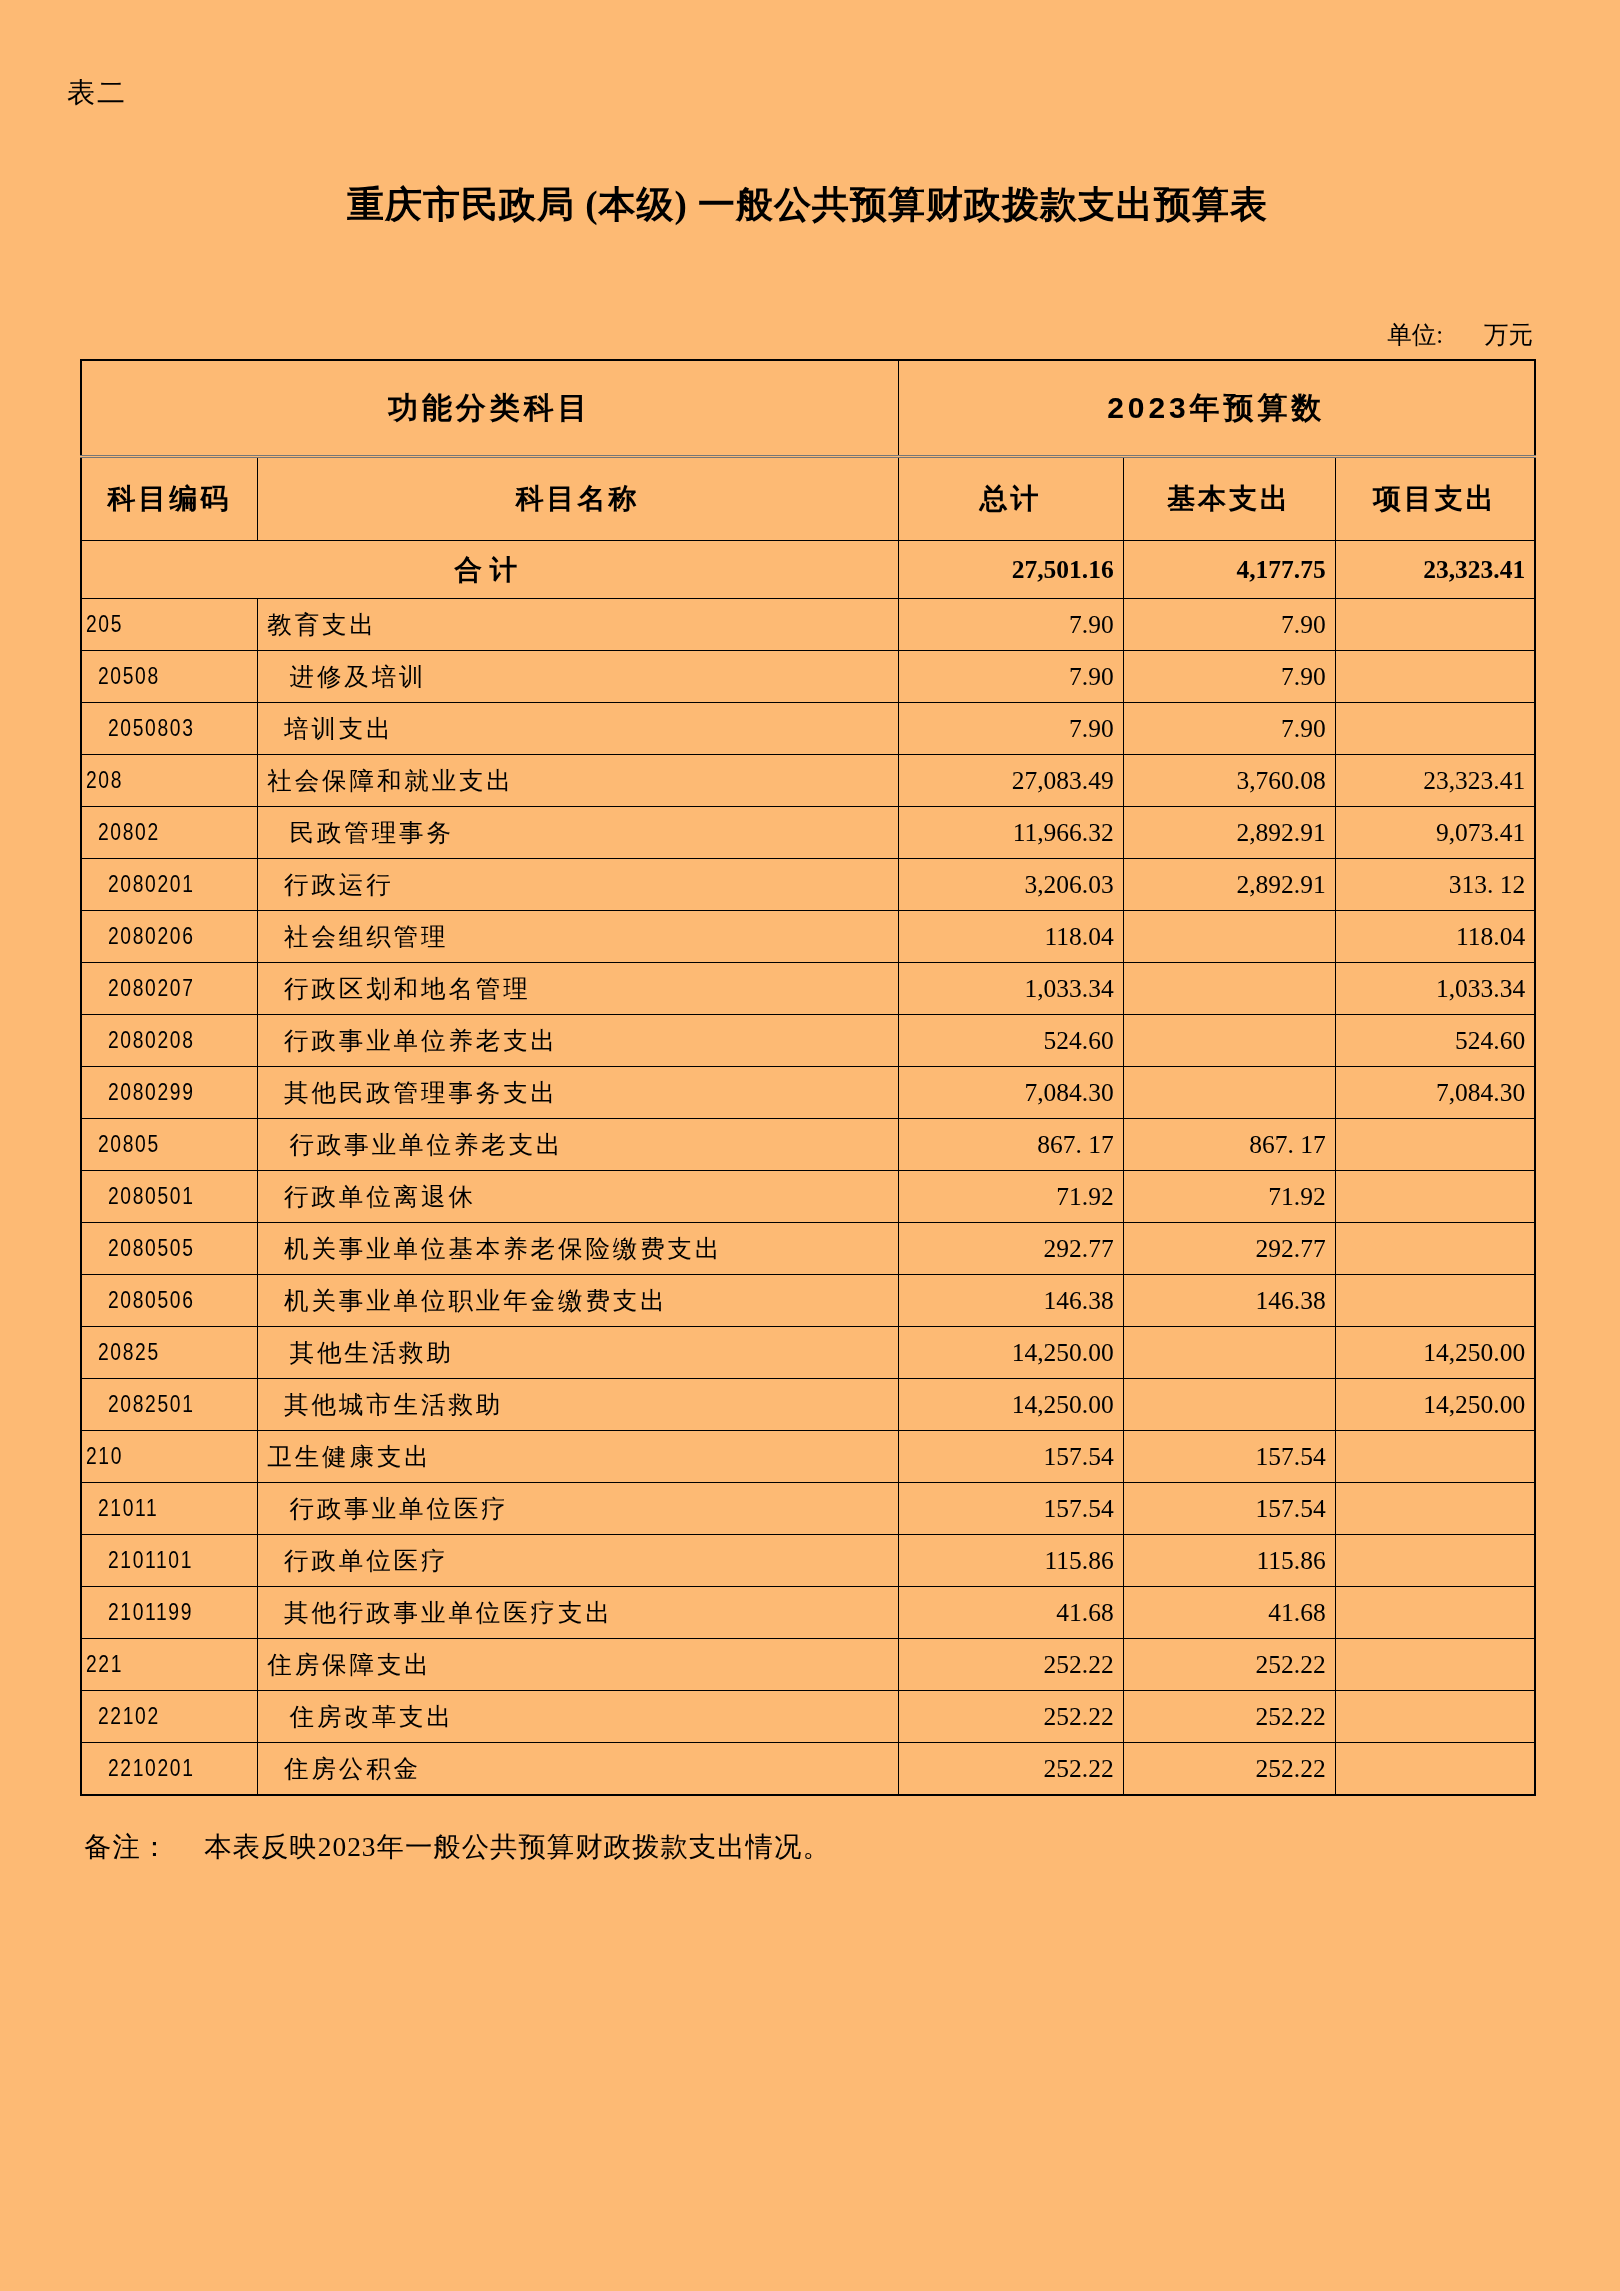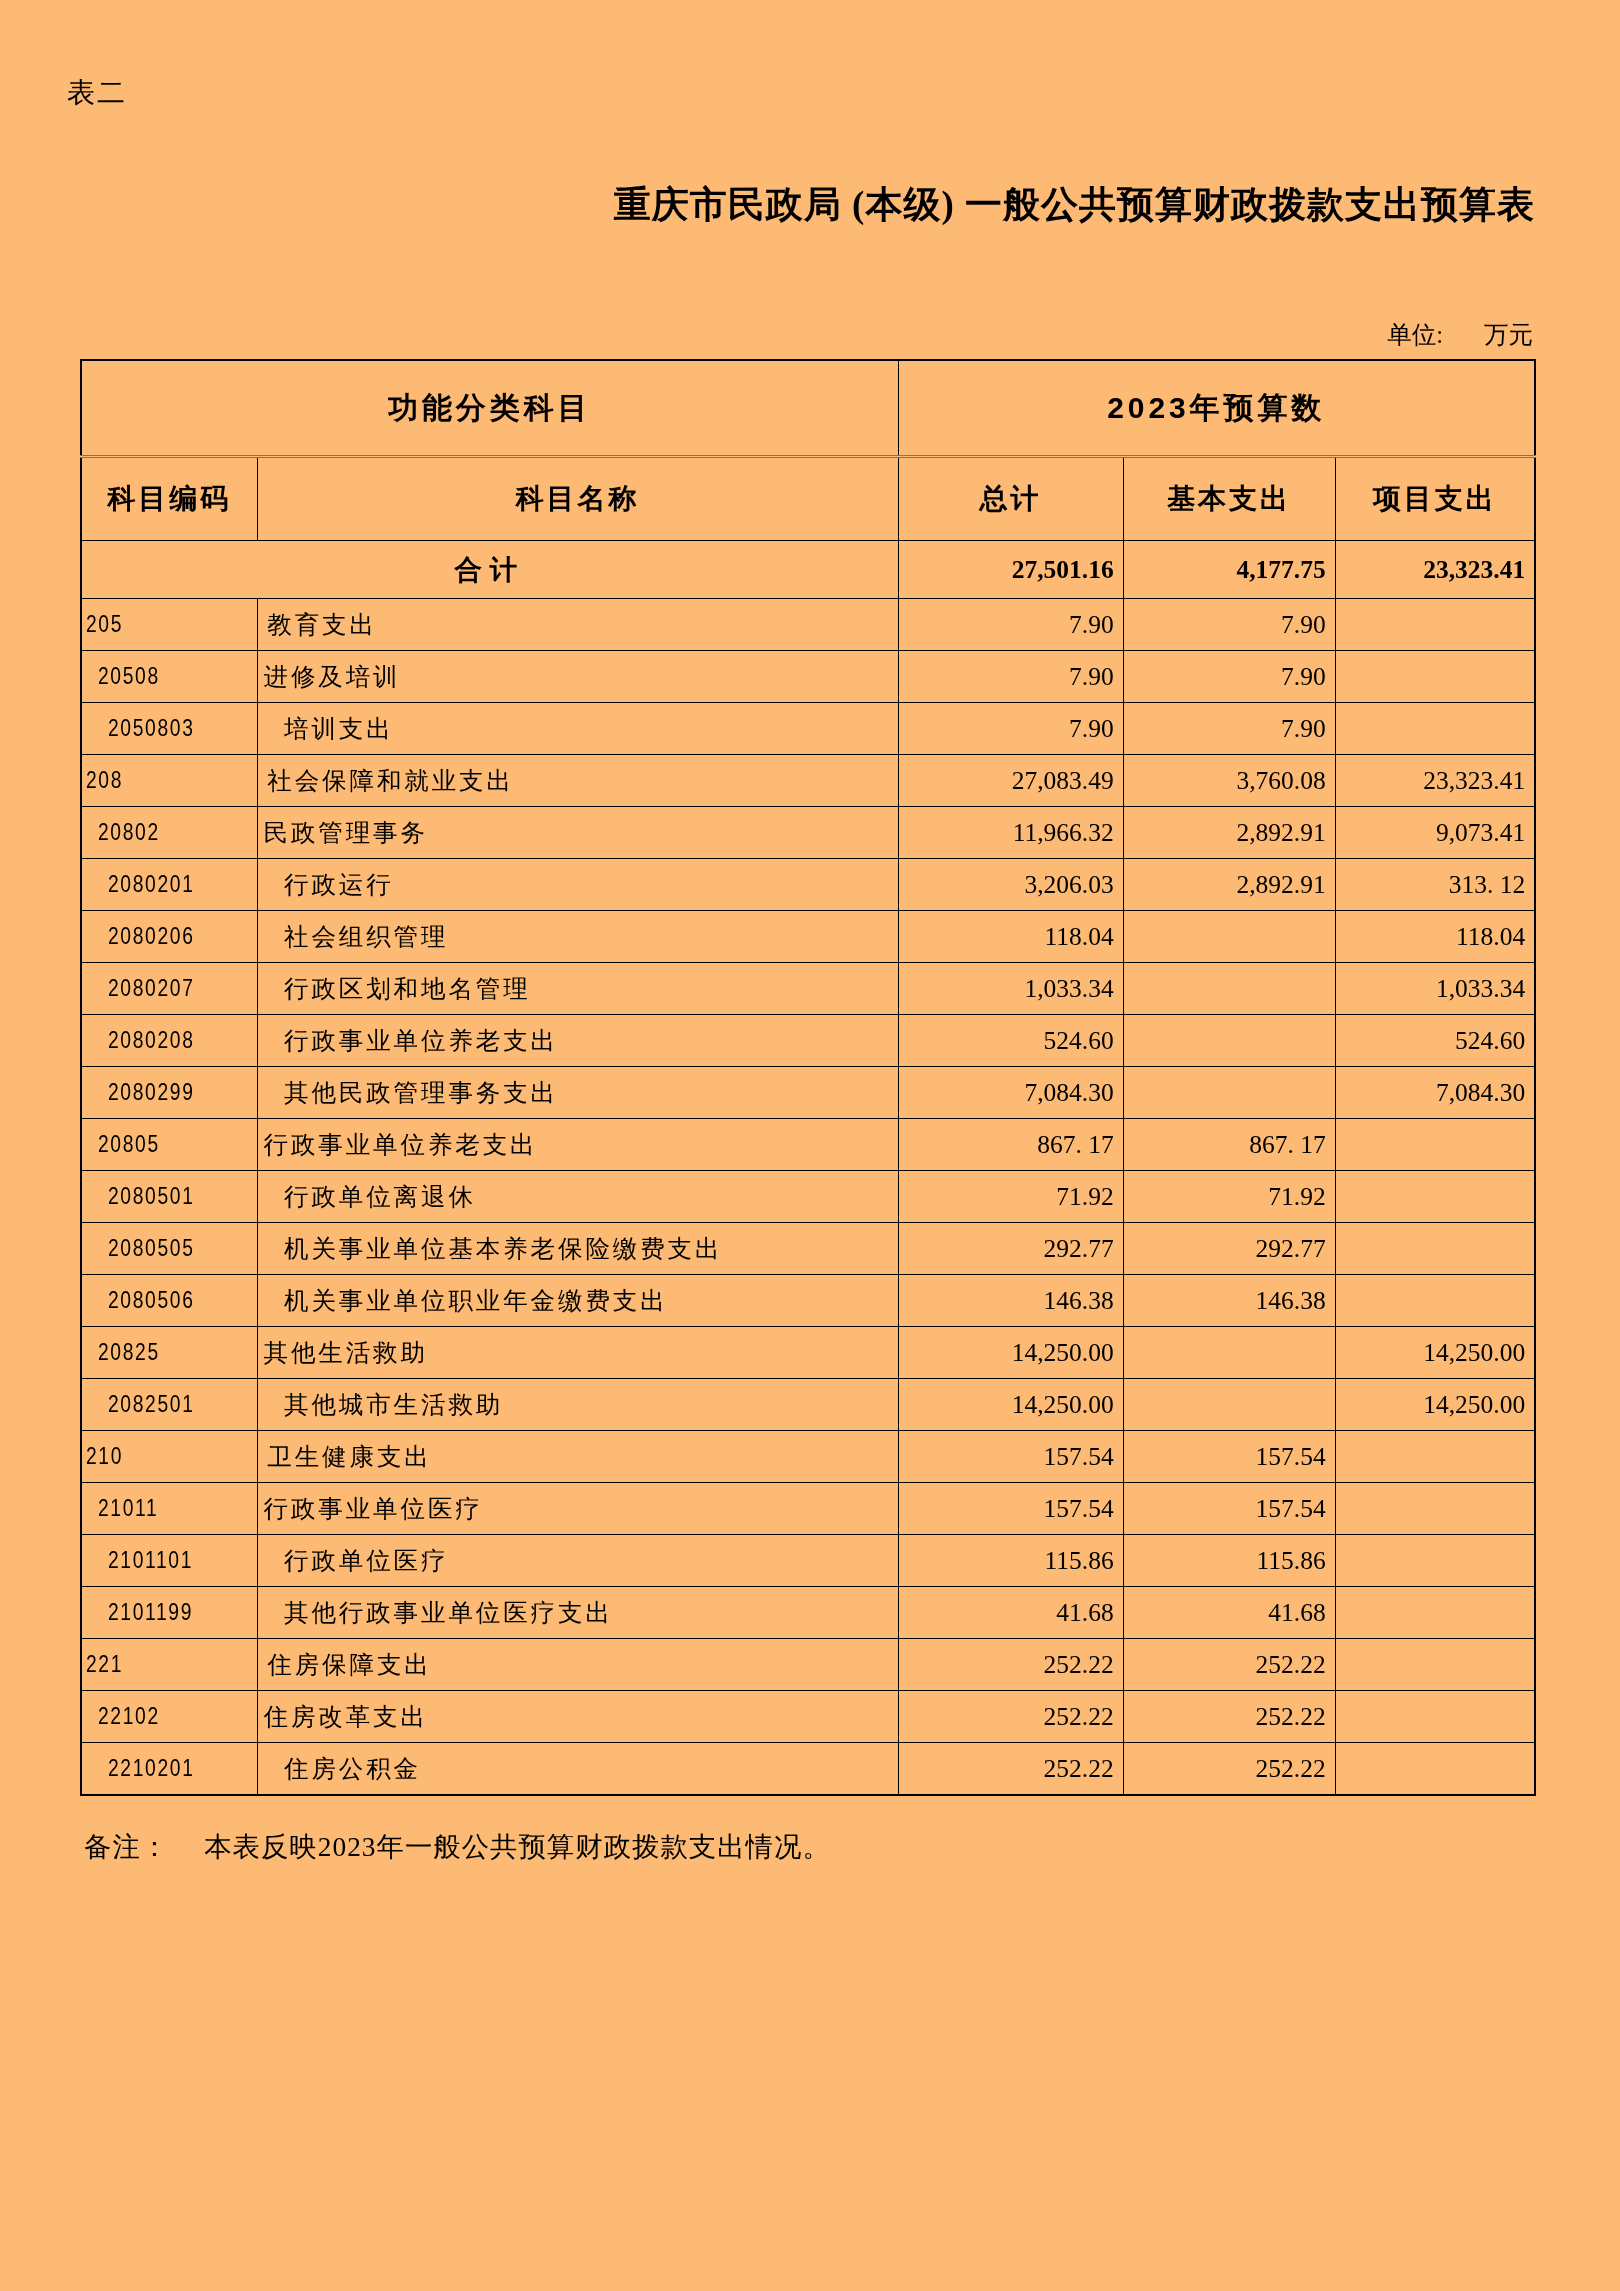--- a/index.html
+++ b/index.html
@@ -10,21 +10,21 @@
     font-family:"Liberation Serif", serif;
     color:#000;
     overflow:hidden;
   }
   .doc-tag {
     position:absolute; left:67px; top:74px;
     font-size:28px; letter-spacing:2px;
   }
   .doc-title {
     position:absolute; left:80px; top:180px; width:1455px;
-    text-align:right;
+    text-align:center;
     font-size:37px; font-weight:bold; letter-spacing:1px;
     white-space:nowrap;
   }
   .unit-line {
     position:absolute; left:80px; top:318px; width:1453px;
     text-align:right; font-size:24.5px;
   }
   .unit-line .unit-value { margin-left:41px; }
 
   table.budget-table {
@@ -74,21 +74,21 @@
   td.num  {
     text-align:right; padding-right:8.8px;
     font-size:25.5px;
   }
   tr.total-row td.num { font-weight:bold; }
 
   tr.lv1 td.code { padding-left:4px;margin-left:19px; }
   tr.lv2 td.code { padding-left:15.7px; }
   tr.lv3 td.code { padding-left:25.5px; }
   tr.lv1 td.name { padding-left:9.8px; }
-  tr.lv2 td.name { padding-left:6px; }
+  tr.lv2 td.name { padding-left:32px; }
   tr.lv3 td.name { padding-left:26.5px; }
 
   .note-line {
     position:absolute; left:84px; top:1829px;
     font-size:27.4px; letter-spacing:1px;
   }
   .note-line .note-text { margin-left:35px; }
 </style>
 </head>
 <body>

